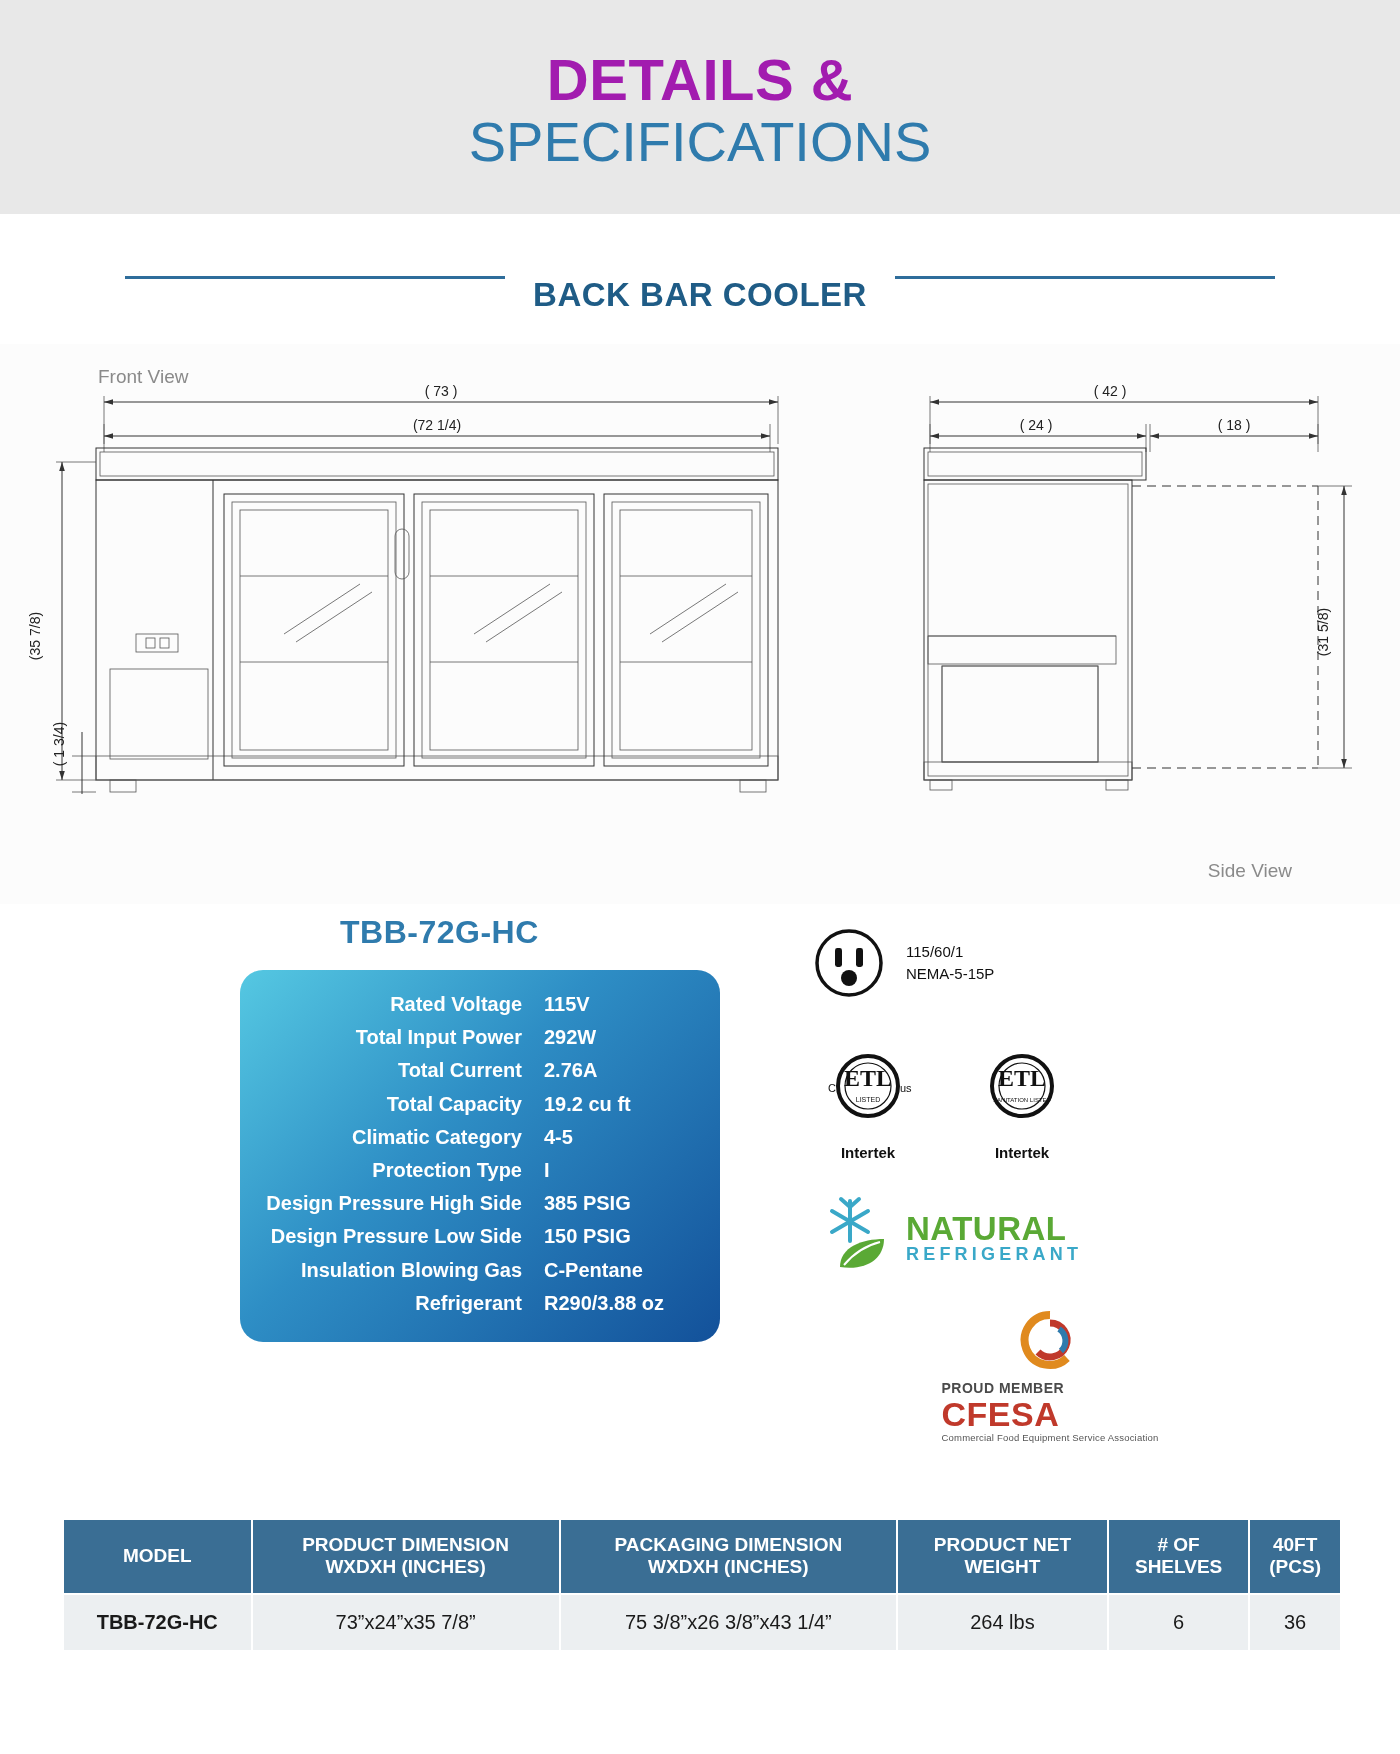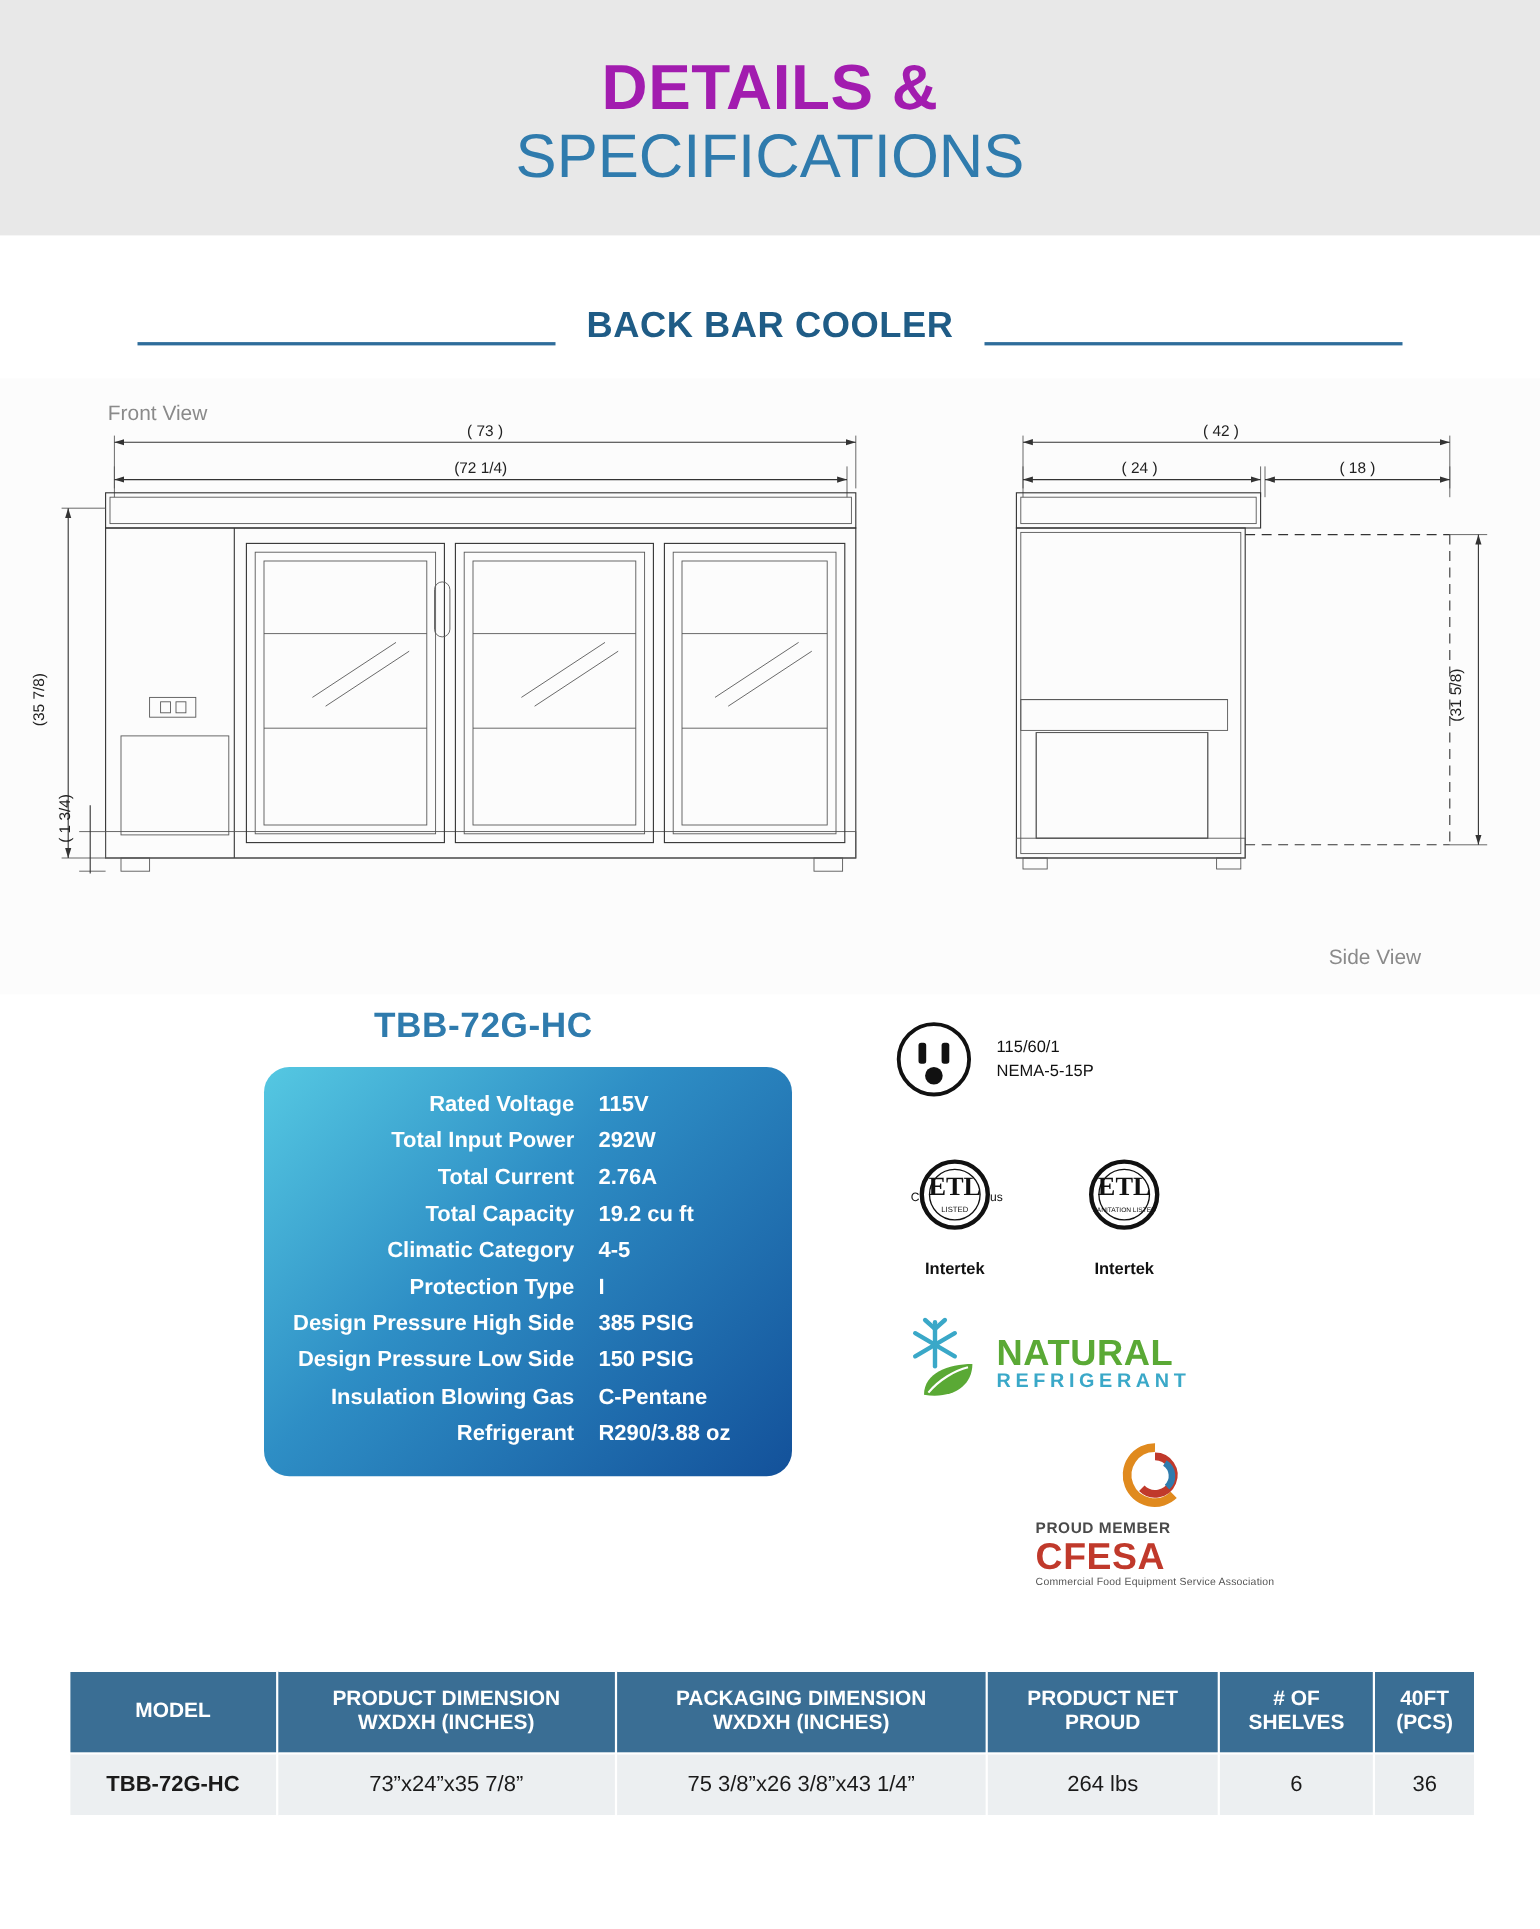--- a/index.html
+++ b/index.html
@@ -37,21 +37,21 @@
     font-weight: normal;
     color: #2f7bad;
     line-height: 1.1;
     text-align: center;
   }
 
   
   .section-title-row {
     margin-top: 62px;
     display: flex;
-    align-items: flex-end;
+    align-items: flex-start;
     justify-content: center;
     gap: 28px;
     padding: 0 80px;
   }
   .section-title-row .rule {
     height: 3px;
     background: #2f6d9b;
     flex: 1;
     max-width: 380px;
   }
@@ -452,21 +452,21 @@
         <th>
           <div>PRODUCT DIMENSION</div>
           <div>WXDXH (INCHES)</div>
         </th>
         <th>
           <div>PACKAGING DIMENSION</div>
           <div>WXDXH (INCHES)</div>
         </th>
         <th>
           <div>PRODUCT NET</div>
-          <div>PROUD</div>
+          <div>WEIGHT</div>
         </th>
         <th>
           <div># OF</div>
           <div>SHELVES</div>
         </th>
         <th>
           <div>40FT</div>
           <div>(PCS)</div>
         </th>
       </tr>

